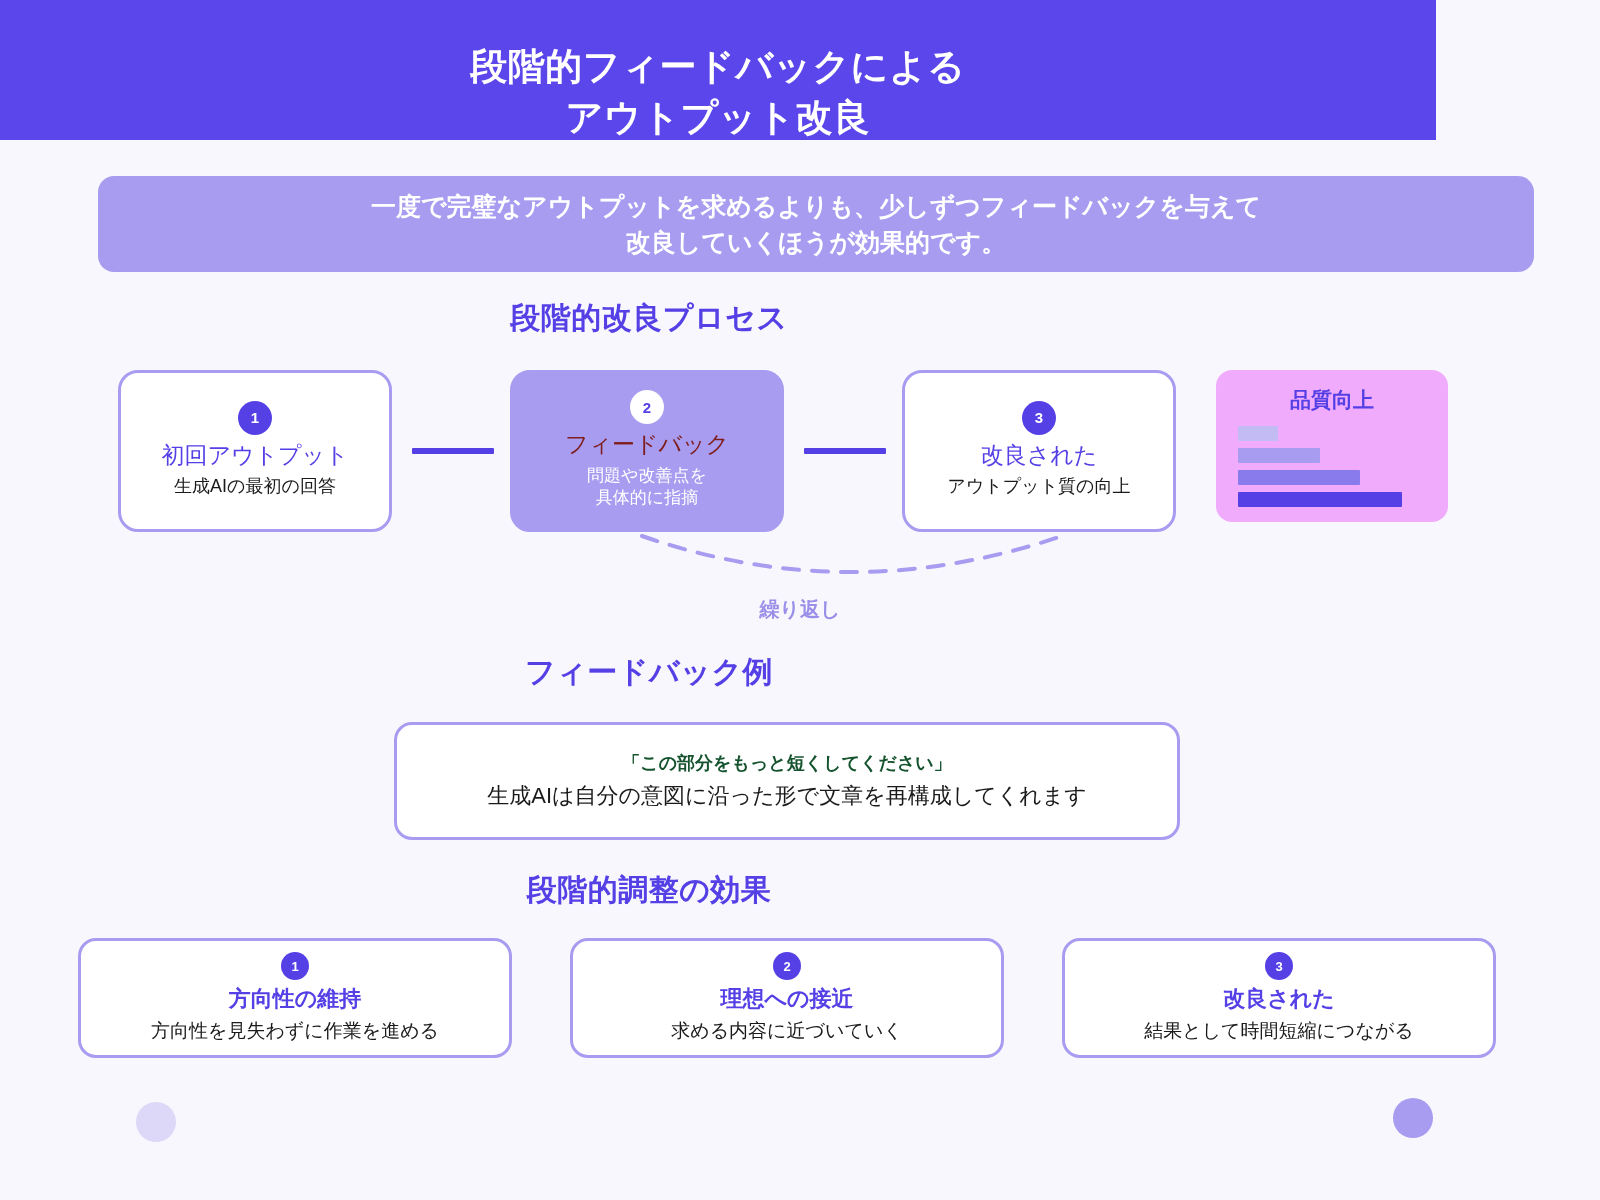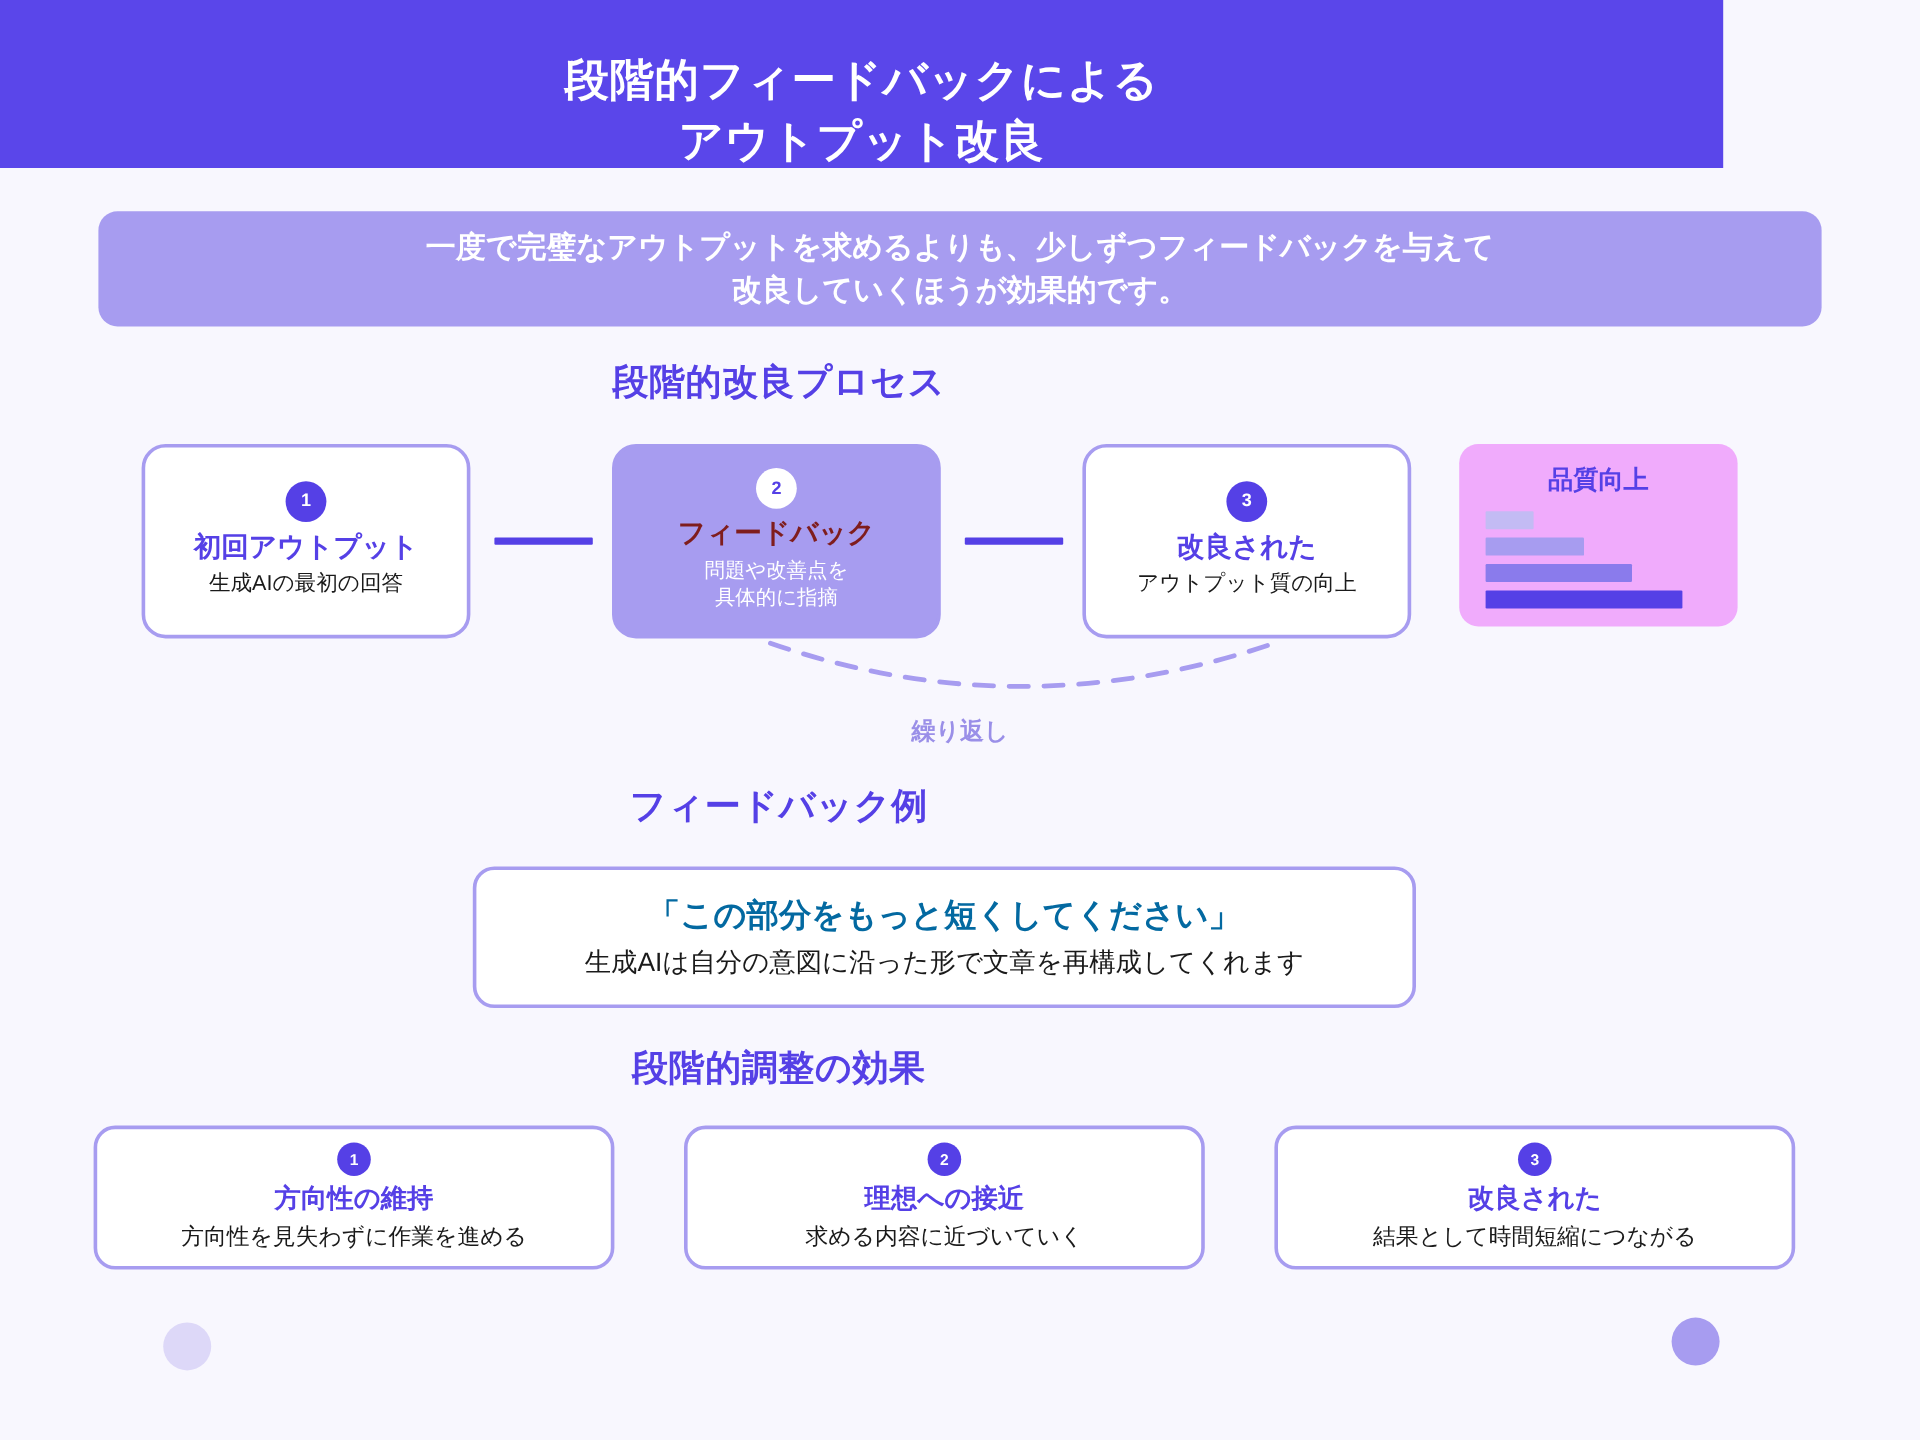--- a/index.html
+++ b/index.html
@@ -37,21 +37,21 @@
     font-size: 37px;
     font-weight: bold;
     letter-spacing: 0.5px;
     line-height: 1.22;
     white-space: nowrap;
   }
 
   
   .banner {
     position: absolute;
-    left: 82px; top: 176px;
+    left: 98px; top: 176px;
     width: 1436px;
     height: 96px;
     background: #a79cf0;
     border-radius: 16px;
     display: flex;
     flex-direction: column;
     align-items: center;
     justify-content: center;
     gap: 4px;
   }
@@ -121,21 +121,21 @@
     margin-bottom: 7px;
   }
   .step-card.filled .badge {
     background: #ffffff;
     color: #5540e6;
   }
 
   .step-title {
     color: #5540e6;
     font-size: 23px;
-    font-weight: bold;
+    font-weight: normal;
     line-height: 1.2;
     text-align: center;
     white-space: nowrap;
   }
   .step-card.filled .step-title { color: #7f1d1d; }
 
   .step-desc {
     margin-top: 6px;
     color: #1a1a1a;
     font-size: 18px;
@@ -211,22 +211,22 @@
     background: #ffffff;
     border: 3px solid #a79cf0;
     border-radius: 18px;
     display: flex;
     flex-direction: column;
     align-items: center;
     justify-content: center;
     gap: 6px;
   }
   .example-quote {
-    color: #0369a1;
-    font-size: 27px;
+    color: #14532d;
+    font-size: 18px;
     font-weight: bold;
     white-space: nowrap;
   }
   .example-desc {
     color: #1a1a1a;
     font-size: 22px;
     white-space: nowrap;
   }
 
   

